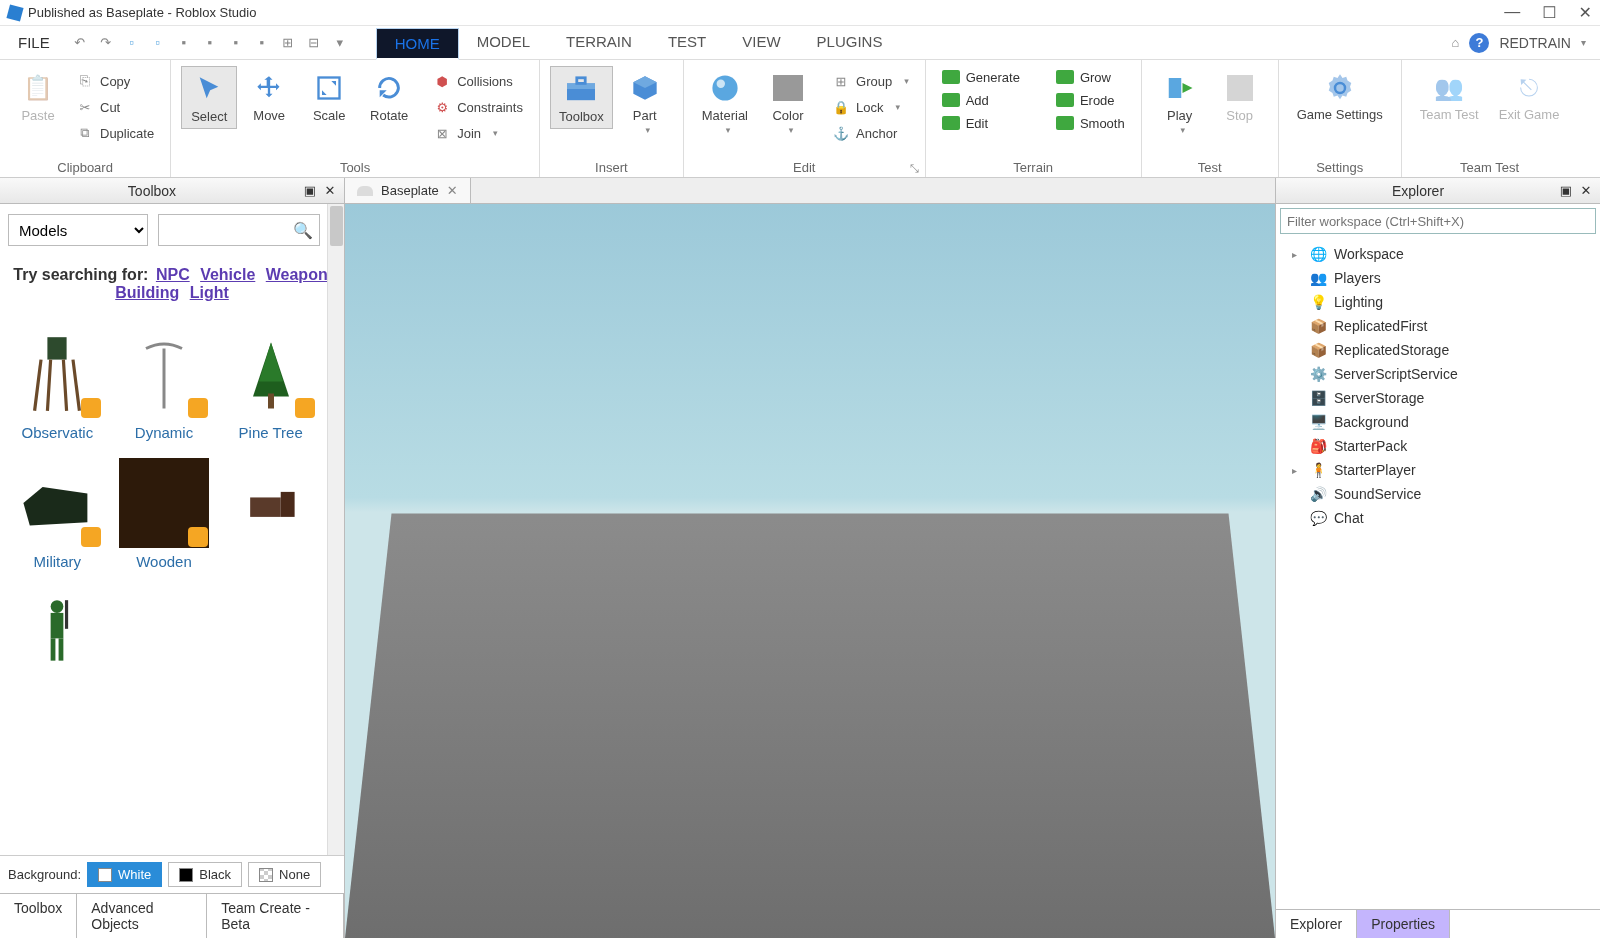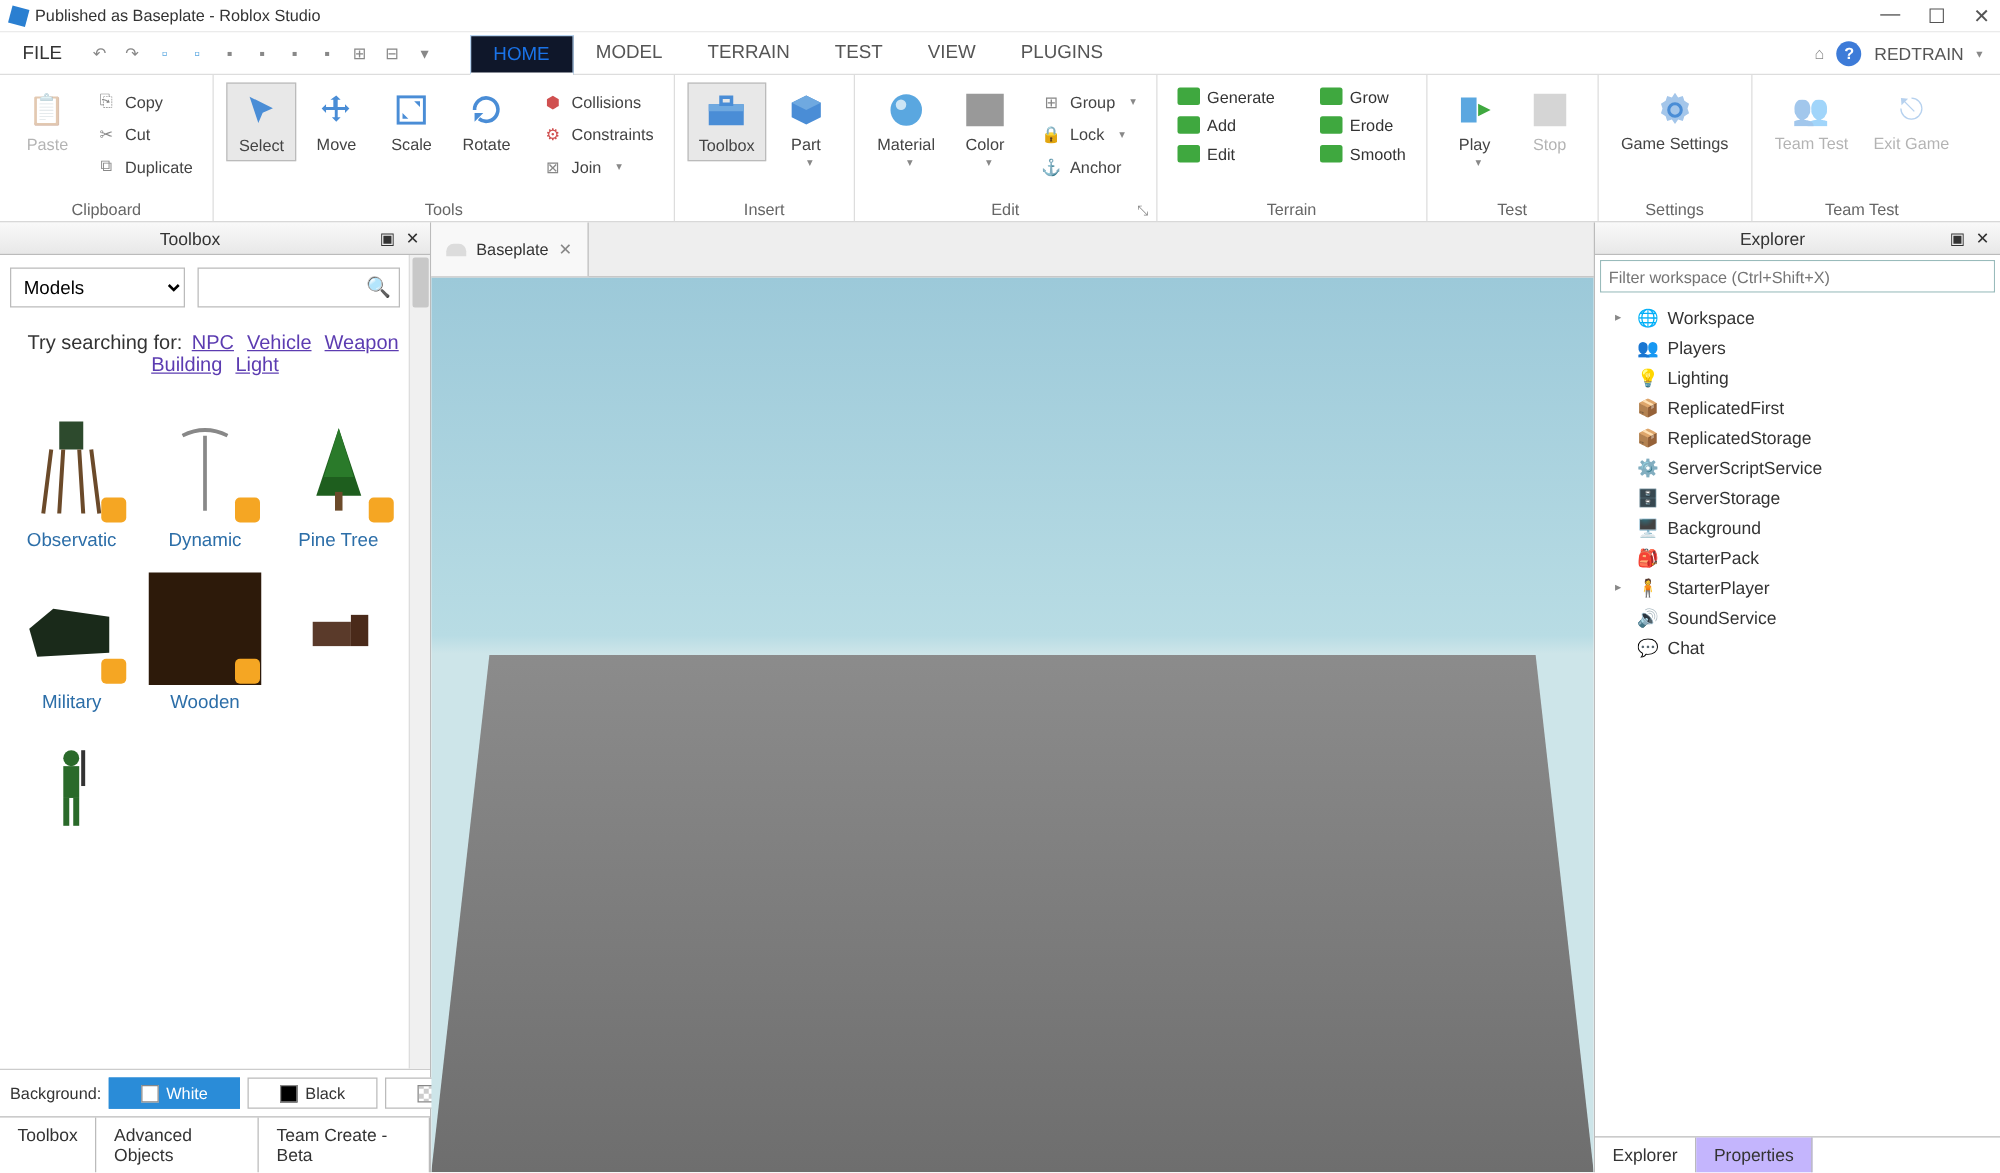--- a/index.html
+++ b/index.html
@@ -52,38 +52,38 @@
 .panel-header .ptitle { flex: 1; text-align: center; font-size: 14px; }
 .panel-header .pbtn { width: 16px; height: 16px; display: inline-flex; align-items: center; justify-content: center; color: #333; cursor: pointer; font-size: 13px; margin-left: 4px; }
 
 .toolbox-body { flex: 1; display: flex; flex-direction: column; position: relative; overflow: hidden; }
 .toolbox-scrollbar { position: absolute; right: 0; top: 0; bottom: 0; width: 17px; background: #f0f0f0; border-left: 1px solid #ddd; }
 .toolbox-scrollbar .thumb { width: 13px; height: 40px; background: #c8c8c8; margin: 2px; border-radius: 2px; }
 .toolbox-controls { display: flex; gap: 10px; padding: 10px 24px 10px 8px; }
 .toolbox-controls select { flex: 0 0 140px; height: 32px; font-size: 15px; border: 1px solid #bbb; background: #fff; padding: 0 6px; }
 .toolbox-controls .search { flex: 1; height: 32px; border: 1px solid #bbb; display: flex; align-items: center; padding: 0 6px; }
 .toolbox-controls .search .mag { color: #888; font-size: 16px; }
-.toolbox-suggest { text-align: center; padding: 10px 8px; font-size: 16px; }
+.toolbox-suggest { text-align: center; padding: 10px 8px; font-size: 16px; font-weight: bold; }
 .toolbox-suggest .label { color: #333; }
 .toolbox-suggest a { color: #5c3cb1; text-decoration: underline; margin: 0 3px; cursor: pointer; }
 .toolbox-grid { display: grid; grid-template-columns: repeat(3, 1fr); gap: 16px 8px; padding: 16px 24px 8px 8px; }
 .tb-item { display: flex; flex-direction: column; align-items: center; cursor: pointer; }
 .tb-item .thumb { width: 92px; height: 92px; display: flex; align-items: center; justify-content: center; position: relative; }
 .tb-item .thumb .badge { position: absolute; right: 2px; bottom: 2px; width: 20px; height: 20px; background: #f5a623; border-radius: 4px; }
 .tb-item .name { font-size: 15px; color: #2c6ea8; margin-top: 4px; }
 .toolbox-footer { border-top: 1px solid #ccc; padding: 6px 8px; display: flex; align-items: center; gap: 6px; background: #fff; }
 .toolbox-footer .lbl { font-size: 13px; }
-.bg-btn { display: inline-flex; align-items: center; gap: 6px; padding: 4px 25px; border: 1px solid #bbb; font-size: 13px; cursor: pointer; background: #fff; }
+.bg-btn { display: inline-flex; align-items: center; gap: 6px; padding: 4px 10px; border: 1px solid #bbb; font-size: 13px; cursor: pointer; background: #fff; }
 .bg-btn.active { background: #2a8cd8; color: #fff; border-color: #2a8cd8; }
 .bg-btn .swatch { width: 14px; height: 14px; border: 1px solid #888; }
 .bottom-tabs { display: flex; border-top: 1px solid #bbb; }
 .bottom-tabs .btab { padding: 6px 14px; border-right: 1px solid #bbb; font-size: 14px; cursor: pointer; }
 
 .viewport-col { flex: 1; display: flex; flex-direction: column; }
-.view-tabs { height: 44px; display: flex; align-items: center; background: #eee; border-bottom: 1px solid #bbb; }
+.view-tabs { height: 26px; display: flex; align-items: center; background: #eee; border-bottom: 1px solid #bbb; }
 .view-tab { display: flex; align-items: center; gap: 8px; padding: 4px 12px; background: #f8f8f8; border-right: 1px solid #bbb; height: 100%; }
 .view-tab .cicon { width: 16px; height: 10px; background: #dcdcdc; border-radius: 6px 6px 0 0; }
 .view-tab .close { color: #888; cursor: pointer; font-size: 13px; }
 .viewport { flex: 1; position: relative; overflow: hidden; }
 .sky { position: absolute; inset: 0; background: linear-gradient(#9cc9d9 0%, #b8dce4 40%, #cde5e9 42%); }
 .ground { position: absolute; left: 0; right: 0; bottom: 0; top: 41%; background: linear-gradient(#8c8c8c, #6e6e6e); clip-path: polygon(5% 2%, 95% 2%, 100% 100%, 0 100%); }
 
 .rightpanel { width: 325px; display: flex; flex-direction: column; border-left: 1px solid #bbb; }
 .filterbox { margin: 4px; border: 1px solid #9bb; }
 .filterbox input { width: 100%; height: 24px; border: none; padding: 0 6px; font-size: 13px; color: #888; outline: none; }

